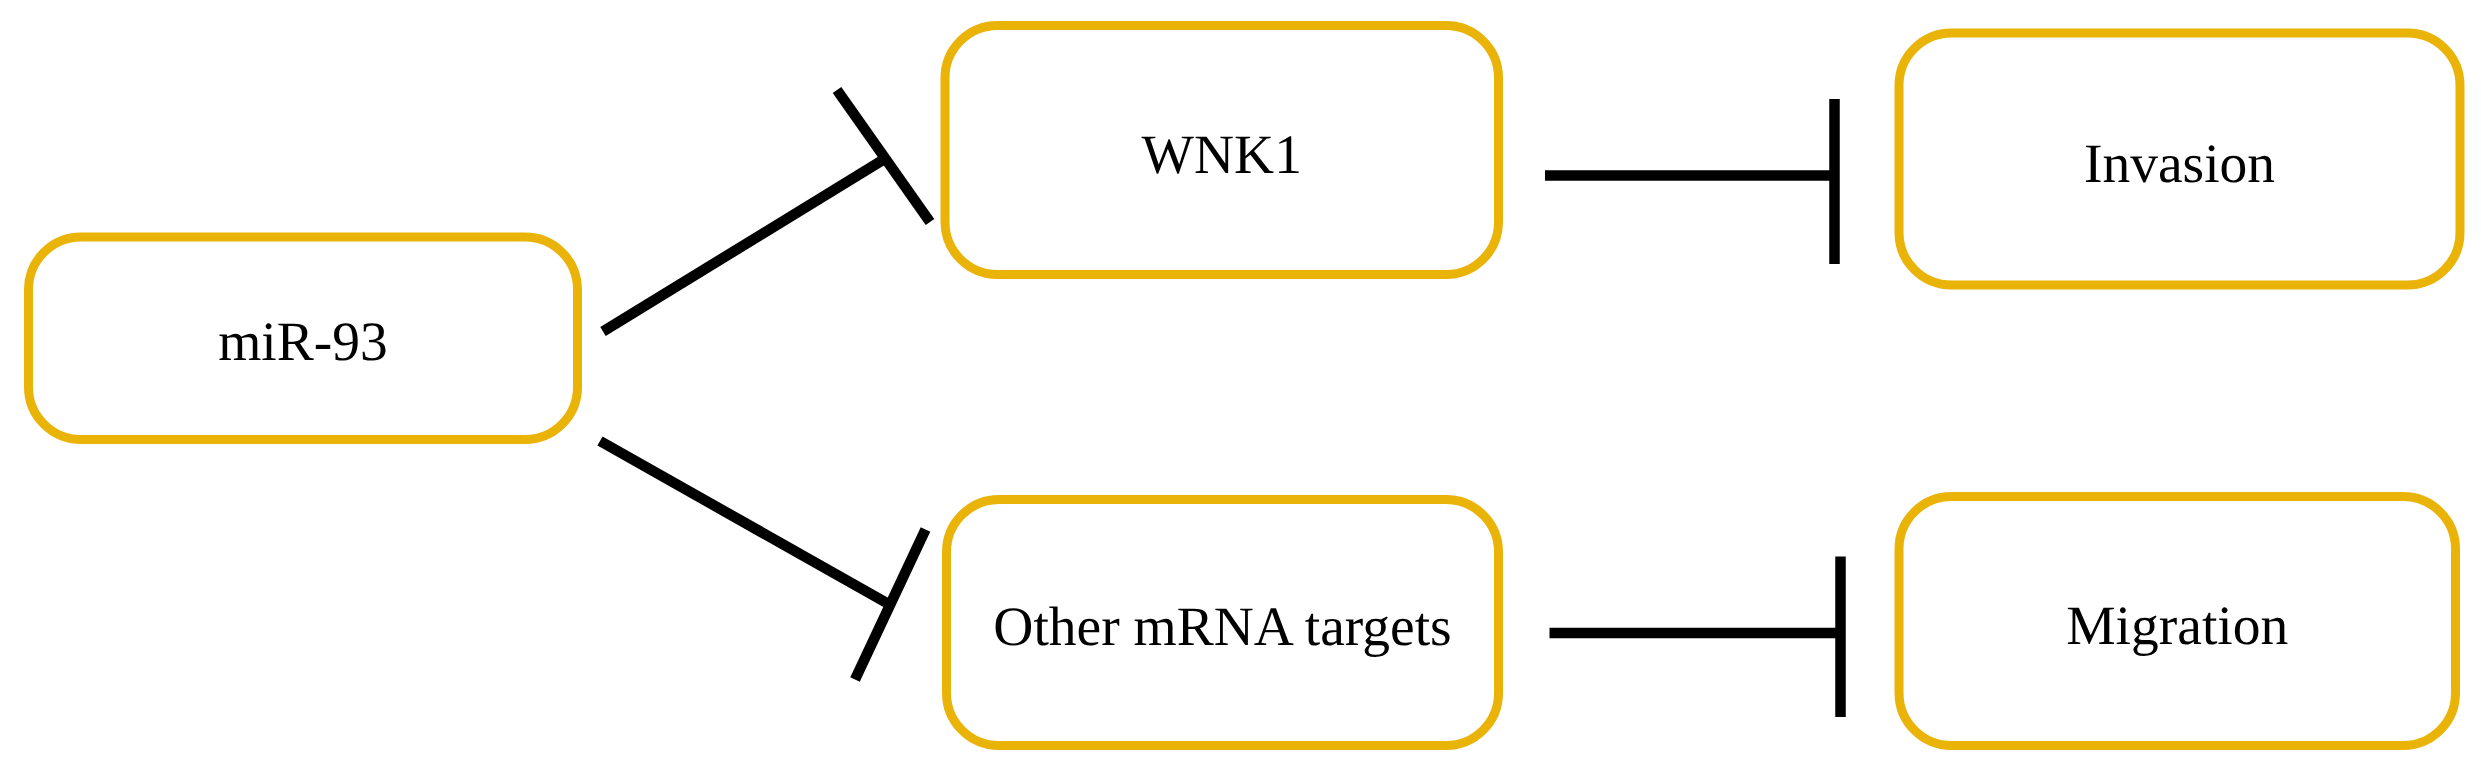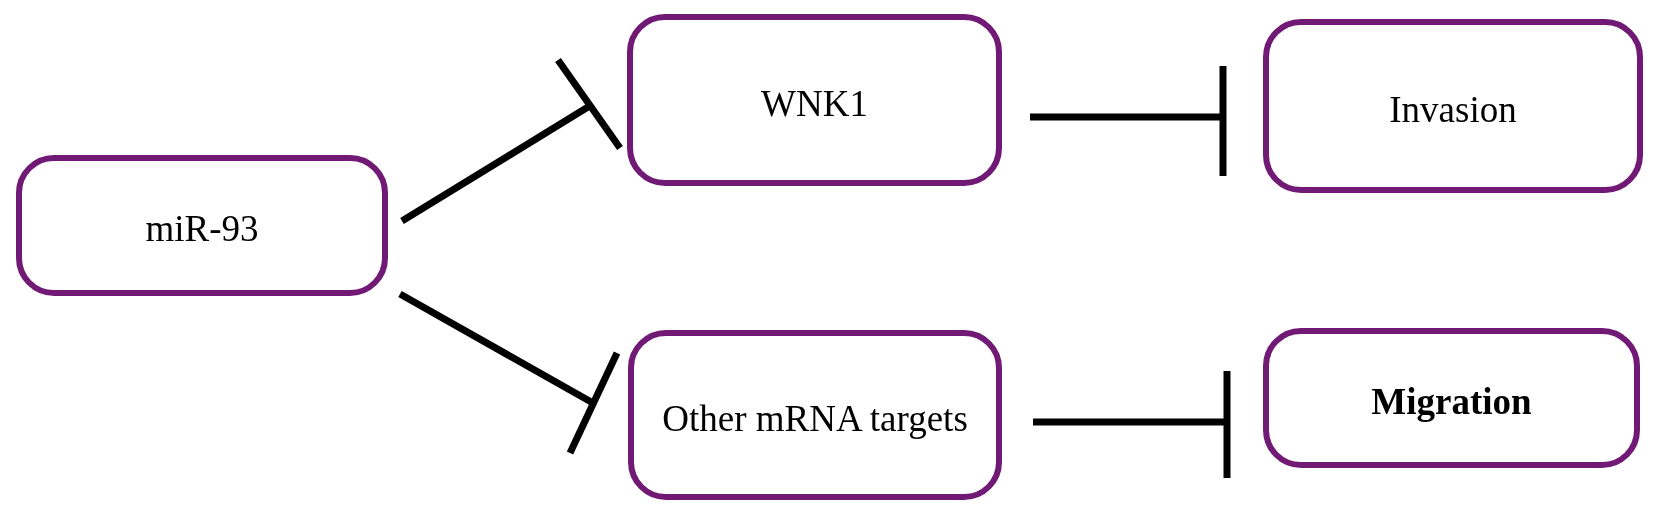--- a/index.html
+++ b/index.html
@@ -19,37 +19,37 @@
     position: absolute;
     left: 0;
     top: 0;
     width: 1654px;
     height: 516px;
   }
   .node {
     position: absolute;
     box-sizing: border-box;
     background: #ffffff;
-    border: 6px solid #701a75;
+    border: 6px solid #eab308;
     border-radius: 38px;
     display: flex;
     align-items: center;
     justify-content: center;
   }
   .node-label {
     font-size: 37px;
     color: #000000;
     white-space: nowrap;
     padding-top: 6px; 
   }
   .node-mir93     { left: 16px;   top: 155px; width: 372px; height: 141px; }
   .node-wnk1      { left: 627px;  top: 14px;  width: 375px; height: 172px; }
   .node-other     { left: 628px;  top: 330px; width: 374px; height: 170px; }
   .node-invasion  { left: 1263px; top: 19px;  width: 380px; height: 174px; }
-  .node-migration { left: 1263px; top: 328px; width: 377px; height: 140px; font-weight: bold; }
+  .node-migration { left: 1263px; top: 328px; width: 377px; height: 172px; }
   .edge-line {
     stroke: #000000;
     stroke-width: 7;
     stroke-linecap: butt;
   }
 </style>
 </head>
 <body>
 
 <div class="canvas">

